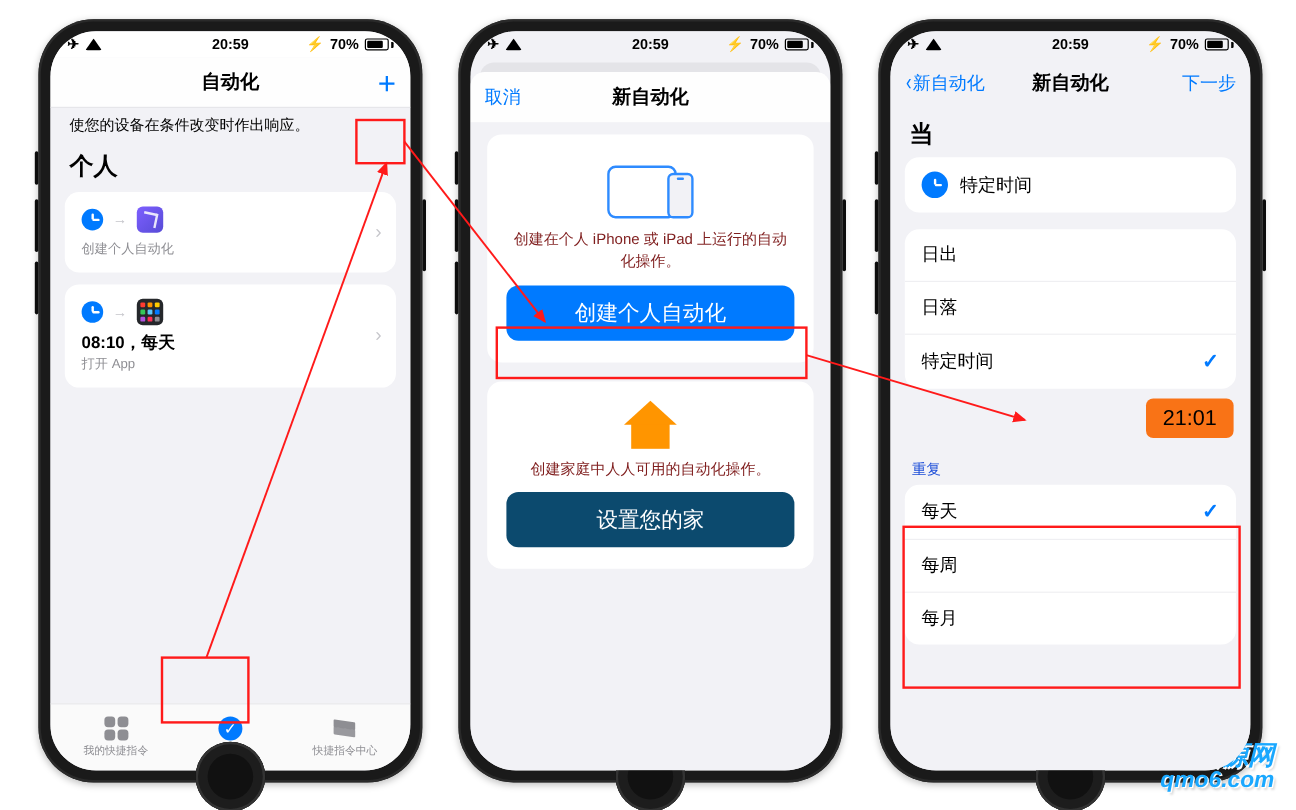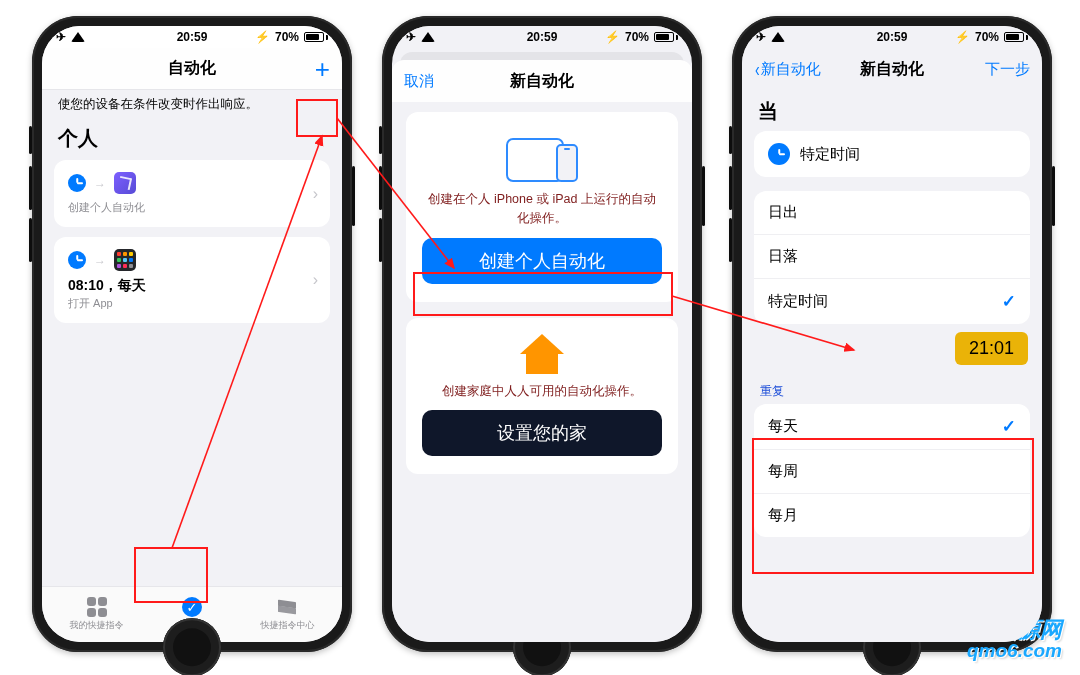--- a/index.html
+++ b/index.html
@@ -94,33 +94,33 @@
   
   .sheet-body{flex:1;background:#f2f2f6;padding:10px 14px;margin-top:0;border-radius:0;overflow:hidden;z-index:2;}
   .promo{background:#fff;border-radius:12px;padding:14px 16px 18px;text-align:center;margin-bottom:16px;position:relative;}
   .promo .device-ill{height:56px;display:flex;align-items:flex-end;justify-content:center;gap:0;margin-bottom:8px;}
   .ipad-shape{width:58px;height:44px;border:2.5px solid #2e8bff;border-radius:7px;background:#fff;}
   .iph-shape{width:22px;height:38px;border:2.5px solid #2e8bff;border-radius:5px;margin-left:-8px;background:#f2f2f6;position:relative;}
   .iph-shape::after{content:"";position:absolute;top:2px;left:50%;transform:translateX(-50%);width:6px;height:2px;background:#2e8bff;border-radius:1px;}
   .promo p{font-size:12.5px;color:#7f1d1d;line-height:1.5;margin-bottom:10px;}
   .big-btn{display:block;width:100%;padding:11px 0;border:none;border-radius:10px;font-size:18px;font-weight:500;color:#fff;}
   .btn-blue{background:#007aff;}
-  .btn-orange{background:#0f172a;}
+  .btn-orange{background:#0c4a6e;}
   .home-ill{width:44px;height:40px;margin:2px auto 8px;position:relative;}
   .home-ill::before{content:"";position:absolute;left:6px;right:6px;bottom:0;height:22px;background:#ff9500;}
   .home-ill::after{content:"";position:absolute;left:0;right:0;top:0;height:0;border-left:22px solid transparent;border-right:22px solid transparent;border-bottom:20px solid #ff9500;}
 
   
   .grp-label{font-size:12px;color:#1d4ed8;padding:10px 6px 4px;}
   .list{background:#fff;border-radius:12px;overflow:hidden;}
   .li{padding:12px 14px;font-size:15px;display:flex;align-items:center;justify-content:space-between;border-bottom:1px solid #efeff2;}
   .li:last-child{border-bottom:none;text-align:center;}
   .li .lead{display:flex;align-items:center;gap:10px;}
   .check{color:#007aff;font-size:17px;font-weight:700;}
-  .time-chip{background:#eab308;padding:6px 14px;border-radius:6px;font-size:18px;margin:8px 2px 8px auto;display:inline-block;float:right;}
+  .time-chip{background:#f97316;padding:6px 14px;border-radius:6px;font-size:18px;margin:8px 2px 8px auto;display:inline-block;float:right;}
   .clearfix::after{content:"";display:block;clear:both;}
   .big-when{font-size:20px;font-weight:700;padding:8px 4px 6px;}
 
   
   .hl{position:absolute;border:2px solid #ff1a1a;pointer-events:none;z-index:5;}
 
   
   svg.arrows{position:absolute;inset:0;width:1080px;height:675px;pointer-events:none;z-index:6;}
 
   .watermark{

